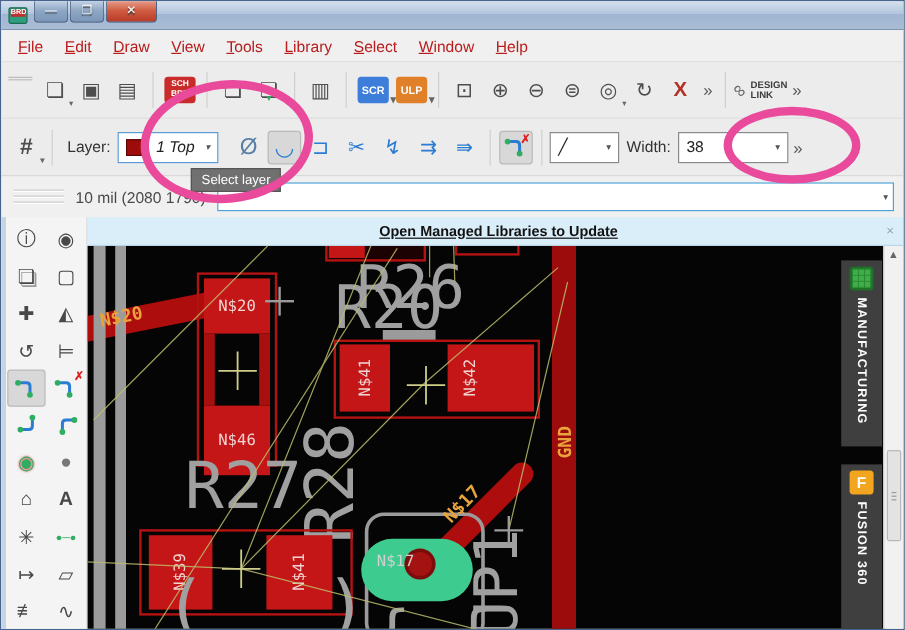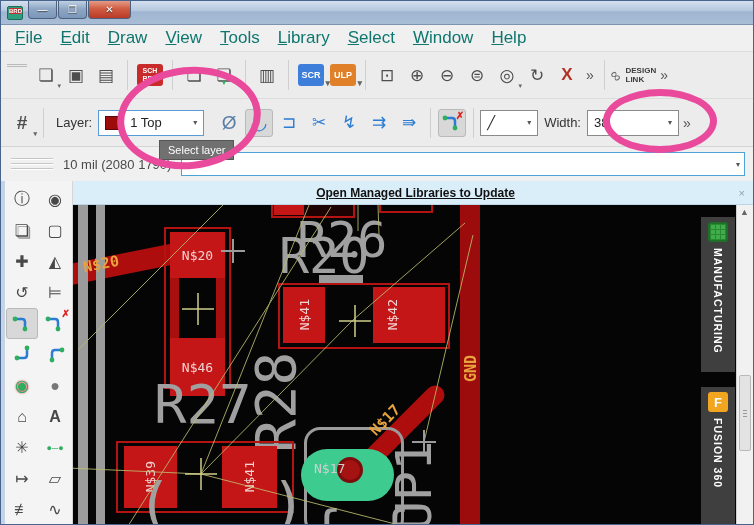--- a/index.html
+++ b/index.html
@@ -19,21 +19,21 @@
   .capbtns { display:flex; gap:1px; margin-top:-6px; }
   .capbtn { width:29px; height:19px; display:flex; align-items:center; justify-content:center;
     font-size:10px; color:#fff; text-shadow:0 1px 1px #333; border:1px solid #4d617e;
     border-top:none; border-radius:0 0 4px 4px;
     background:linear-gradient(180deg,#c6d5e8,#8da6c4 50%,#7b97b9); }
   .capbtn.close { width:43px; background:linear-gradient(180deg,#e9a28f,#cf5b41 50%,#b83b28); }
 
   
   .menubar { height:27px; display:flex; align-items:center; gap:2px; padding:0 6px;
     background:#f0f0f0; border-bottom:1px solid #dcdcdc; }
-  .menu-item { display:inline-block; padding:4px 8px; font-size:17px; color:#0f766e; }
+  .menu-item { display:inline-block; padding:4px 8px; font-size:13px; color:#b91c1c; }
   .menu-item::first-letter { text-decoration:underline; }
 
   
   .toolbar { display:flex; align-items:center; padding:0 6px; background:#ececec; }
   .tb1 { height:47px; border-bottom:1px solid #dcdcdc; }
   .tb2 { height:48px; border-bottom:1px solid #d4d4d4; }
   .tbi { width:28px; height:28px; display:flex; align-items:center; justify-content:center;
     font-size:17px; color:#4e4e4e; border-radius:3px; position:relative; margin:0 1px; }
   .tbi .caret { position:absolute; right:-1px; bottom:-1px; font-size:7px; color:#666; }
   .tb-sep { width:1px; height:30px; background:#cfcfcf; margin:0 6px; }
@@ -43,21 +43,21 @@
   .badge.scr { background:#3d7edb; } .badge.ulp { background:#e0812a; }
   .overflow { font-size:14px; color:#555; padding:0 4px; }
   .dlink { display:flex; align-items:center; gap:4px; font-size:8px; font-weight:bold;
     color:#3c3c3c; line-height:9px; }
   .dlink .lg { font-size:15px; transform:rotate(45deg); color:#666; font-weight:normal; }
   .grip-dots { width:20px; height:22px; border-top:3px double #bbb; margin-right:4px; }
   .blue { color:#2b7cd3; } .sel { background:#d8d8d8; border:1px solid #b9b9b9; }
   .lbl { font-size:13px; color:#333; margin:0 6px; }
   .combo { background:#fff; border:1px solid #8a8a8a; height:26px; display:flex;
     align-items:center; padding:0 6px; gap:8px; font-size:13px; color:#222; }
-  .combo.layer { border:1px solid #5a9bd5; width:106px; }
+  .combo.layer { border:1px solid #5a9bd5; width:84px;font-style:italic; }
   .combo .sw { width:17px; height:14px; background:#9e0b0b; border:1px solid #5e0505; }
   .combo .ar { margin-left:auto; font-size:8px; color:#555; }
   .combo.width { width:92px; }
   .combo.line { width:58px; }
   .mini { width:20px; height:20px; }
   .ov-x { position:absolute; top:0; right:1px; color:#d22; font-size:10px; font-weight:bold; }
 
   
   .paramrow { height:34px; display:flex; align-items:center; padding:0 8px 0 0; background:#f0f0f0; }
   .grips { width:62px; padding:0 10px; }

